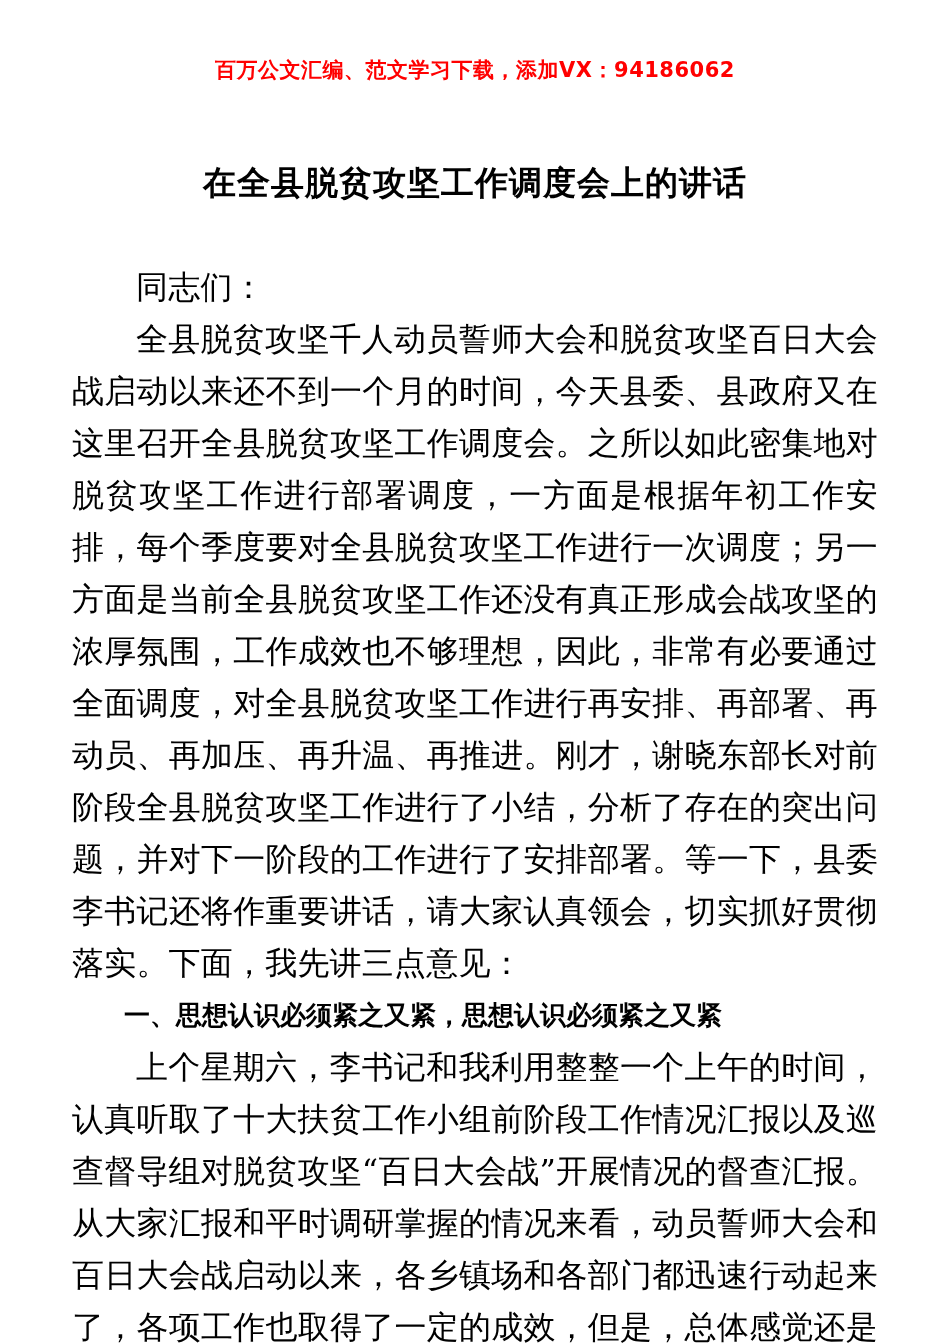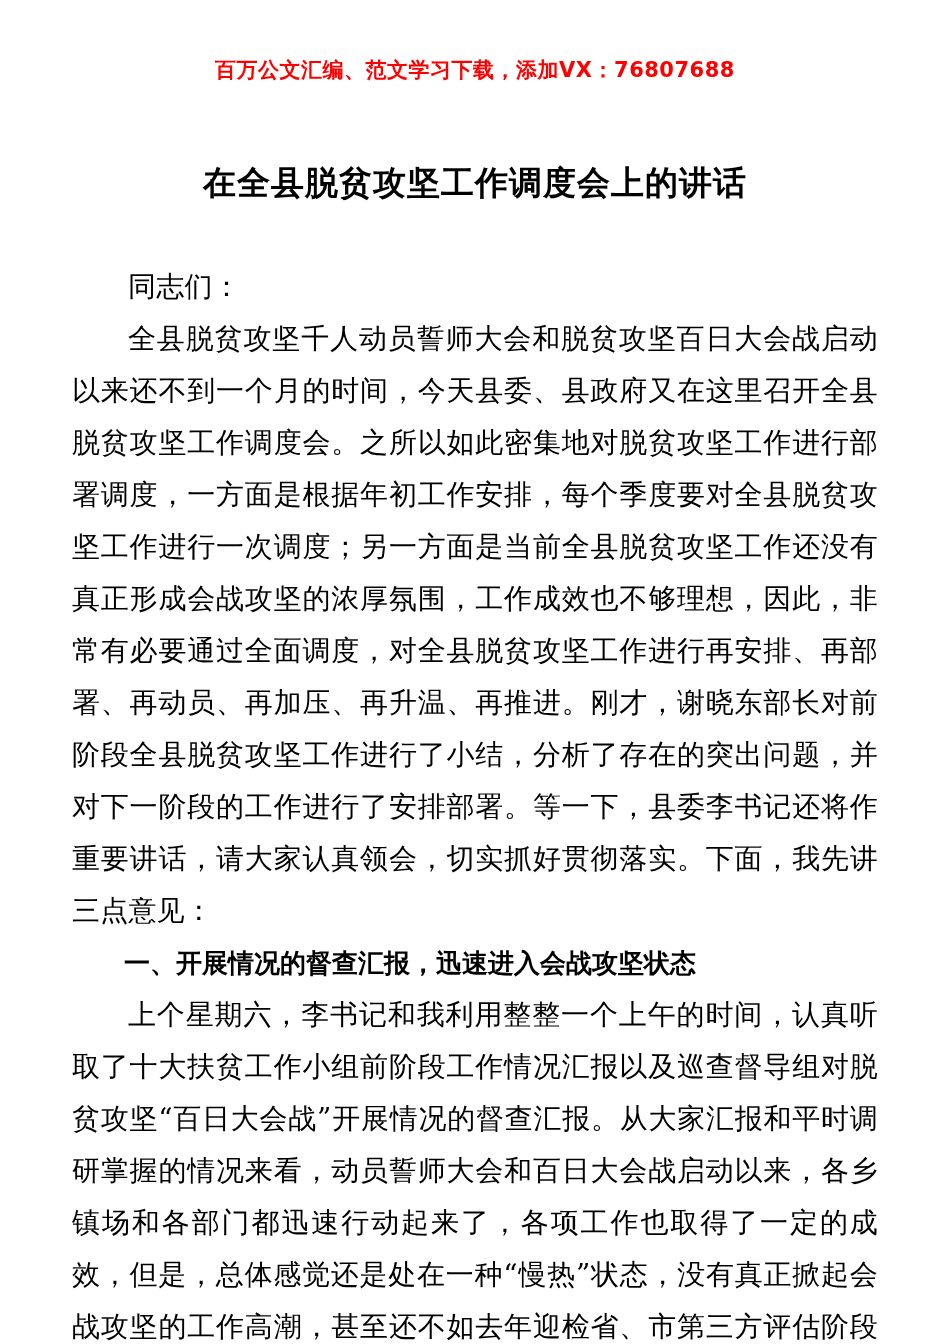--- a/index.html
+++ b/index.html
@@ -39,21 +39,21 @@
     letter-spacing: 1px;
     margin-top: 78px;
     margin-bottom: 17px;
     line-height: 1.3;
   }
   .body-area {
     margin-top: 56px;
   }
   p.para {
     margin: 0;
-    font-size: 28px;
+    font-size: 32px;
     line-height: 52px;
     text-align: justify;
     text-justify: inter-ideograph;
     text-indent: 2em;
     letter-spacing: 0.2px;
     font-family: "DejaVu Serif", "Liberation Serif", serif;
   }
   p.heading {
     margin: 0;
     font-size: 26px;
@@ -61,24 +61,24 @@
     text-indent: 2em;
     font-weight: bold;
     font-family: "DejaVu Sans", "Liberation Sans", sans-serif;
   }
 </style>
 </head>
 <body>
 
 <div class="page">
 
-  <div class="watermark">百万公文汇编、范文学习下载，添加VX：76807688</div>
+  <div class="watermark">百万公文汇编、范文学习下载，添加VX：94186062</div>
 
   <h1 class="doc-title">在全县脱贫攻坚工作调度会上的讲话</h1>
 
   <div class="body-area">
     <p class="para">同志们：</p>
     <p class="para">全县脱贫攻坚千人动员誓师大会和脱贫攻坚百日大会战启动以来还不到一个月的时间，今天县委、县政府又在这里召开全县脱贫攻坚工作调度会。之所以如此密集地对脱贫攻坚工作进行部署调度，一方面是根据年初工作安排，每个季度要对全县脱贫攻坚工作进行一次调度；另一方面是当前全县脱贫攻坚工作还没有真正形成会战攻坚的浓厚氛围，工作成效也不够理想，因此，非常有必要通过全面调度，对全县脱贫攻坚工作进行再安排、再部署、再动员、再加压、再升温、再推进。刚才，谢晓东部长对前阶段全县脱贫攻坚工作进行了小结，分析了存在的突出问题，并对下一阶段的工作进行了安排部署。等一下，县委李书记还将作重要讲话，请大家认真领会，切实抓好贯彻落实。下面，我先讲三点意见：</p>
-    <p class="heading">一、开展情况的督查汇报，迅速进入会战攻坚状态</p>
+    <p class="heading">一、思想认识必须紧之又紧，思想认识必须紧之又紧</p>
     <p class="para">上个星期六，李书记和我利用整整一个上午的时间，认真听取了十大扶贫工作小组前阶段工作情况汇报以及巡查督导组对脱贫攻坚“百日大会战”开展情况的督查汇报。从大家汇报和平时调研掌握的情况来看，动员誓师大会和百日大会战启动以来，各乡镇场和各部门都迅速行动起来了，各项工作也取得了一定的成效，但是，总体感觉还是处在一种“慢热”状态，没有真正掀起会战攻坚的工作高潮，甚至还不如去年迎检省、市第三方评估阶段的工作氛围浓厚，各项工作进展也比较缓慢。这既有前阶段雨水较多影响项目建设进度的客观原因，但是更重要的还是思想认识上的主观原因，大</p>
   </div>
 
 </div>
 
 </body></html>

